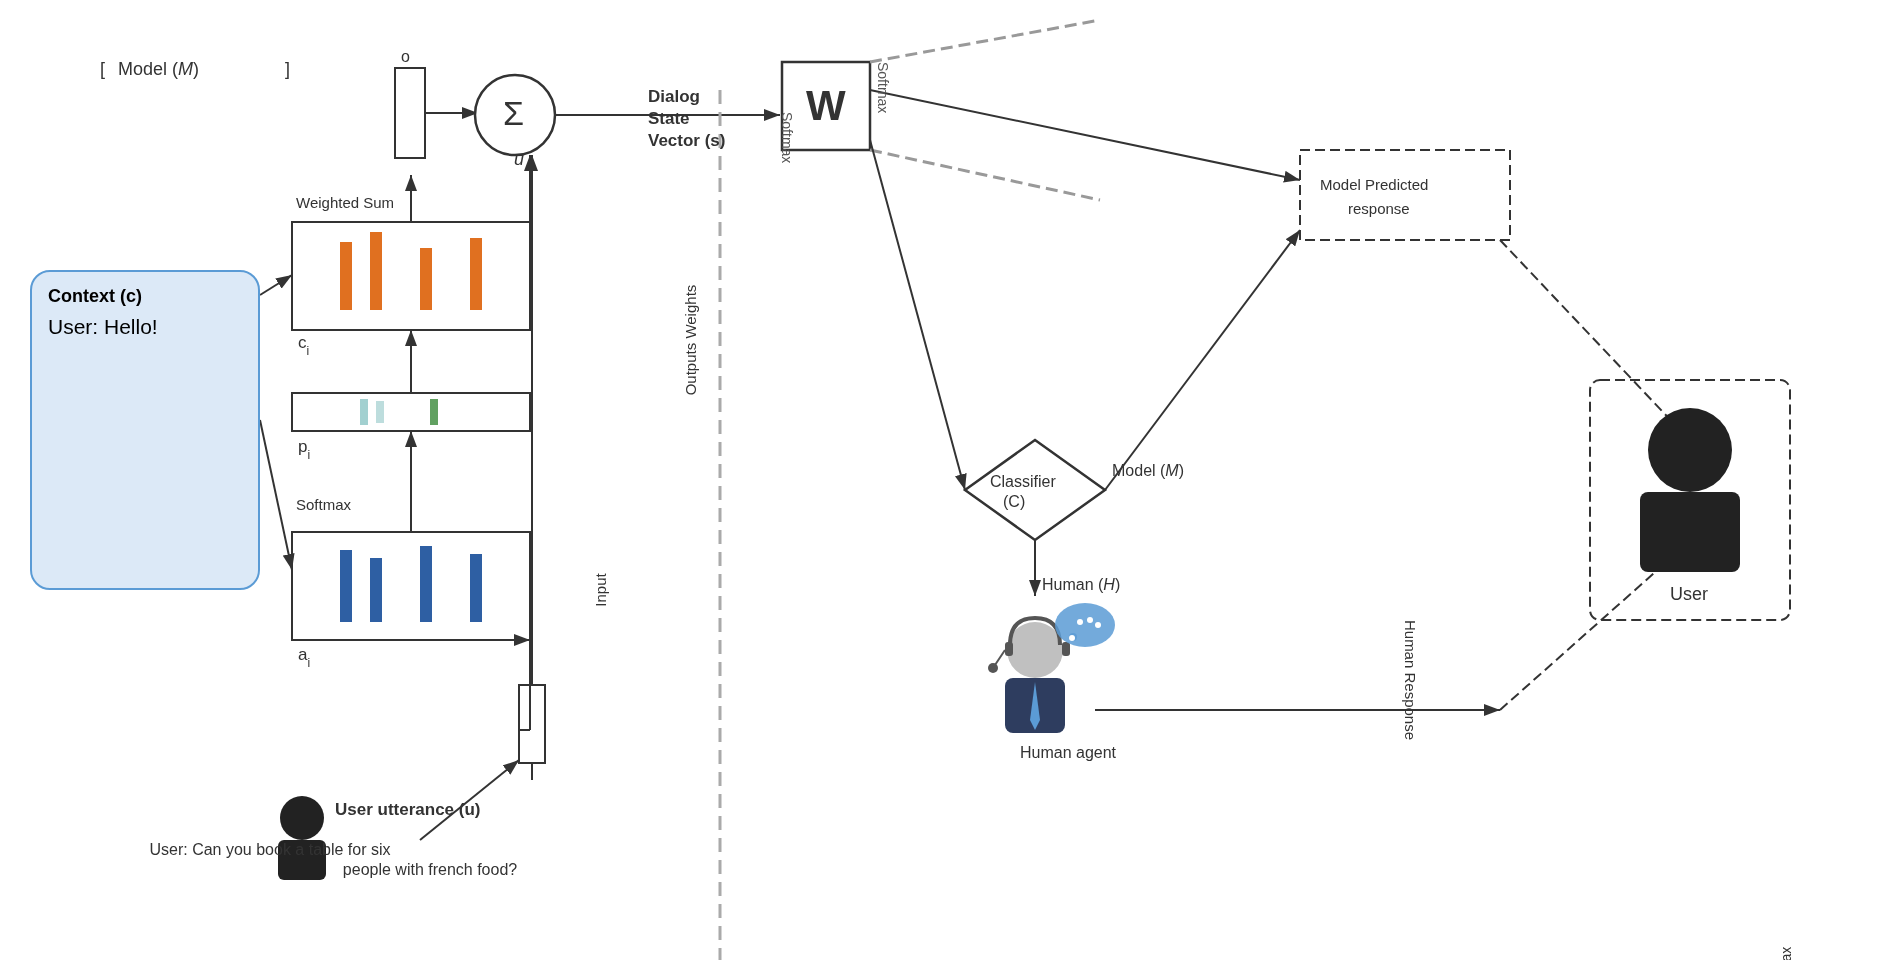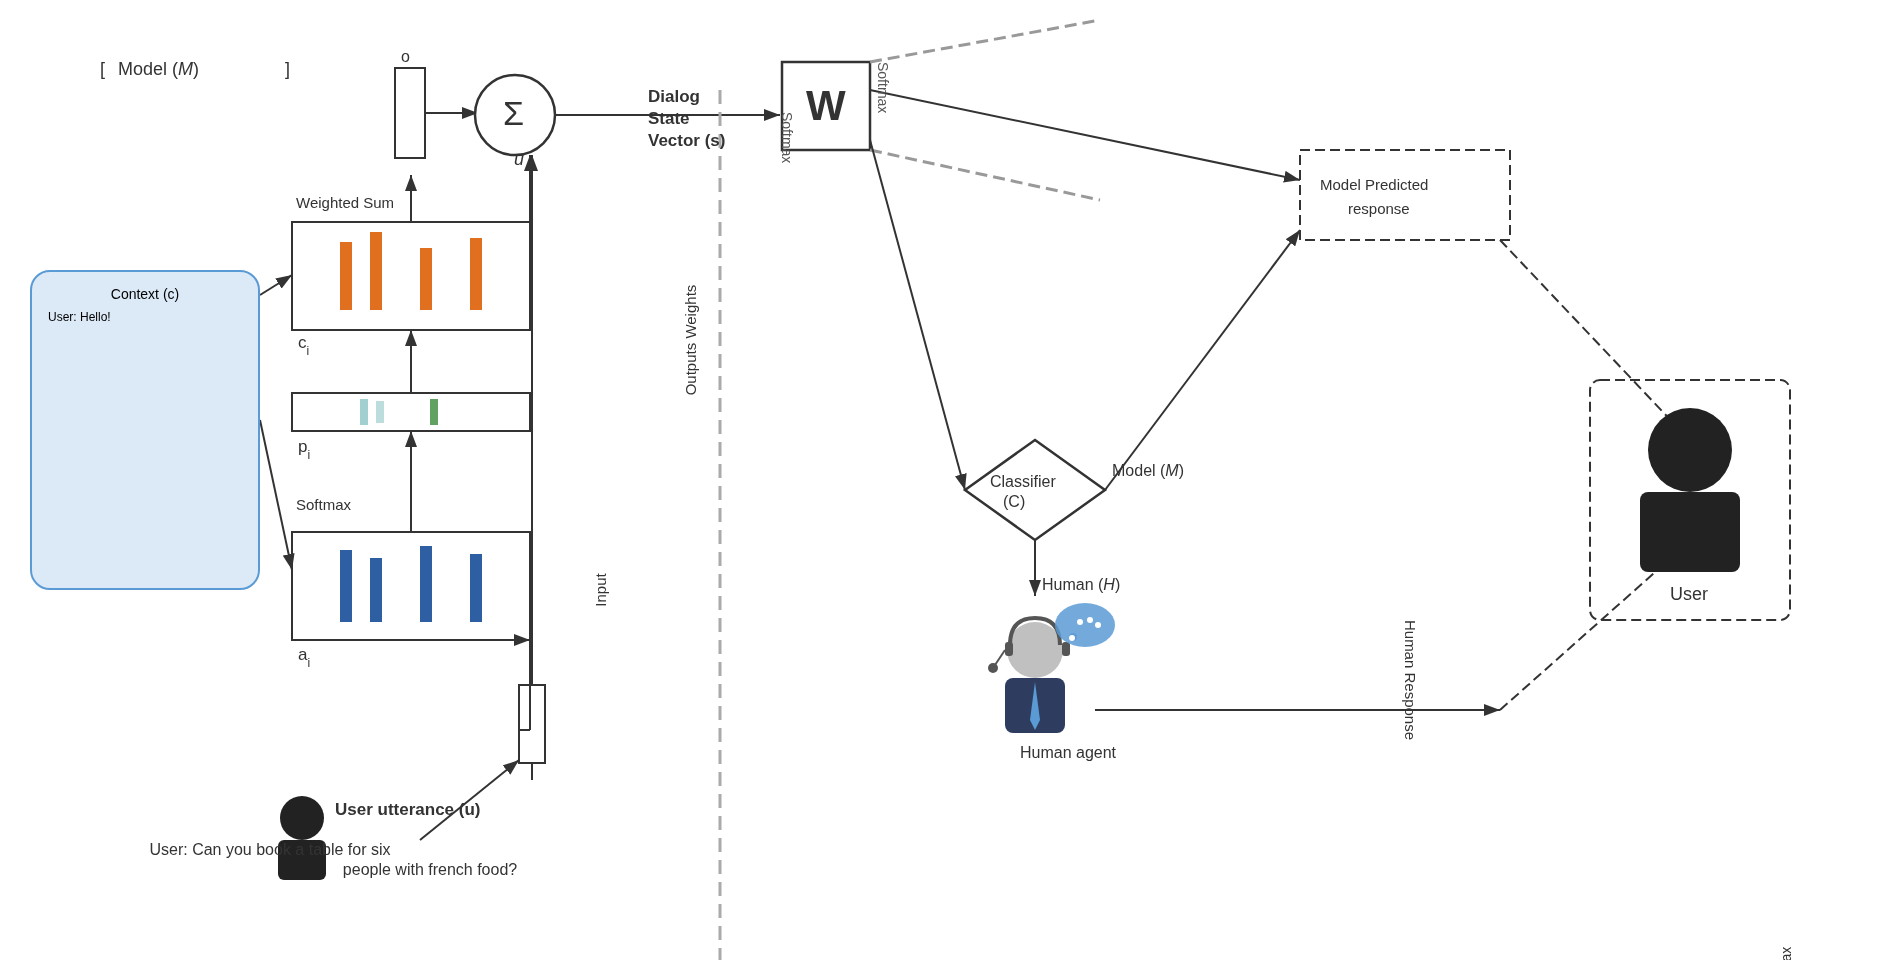--- a/index.html
+++ b/index.html
@@ -206,17 +206,17 @@
       <marker id="arrowhead-dashed" markerWidth="8" markerHeight="6" refX="8" refY="3" orient="auto">
         <polygon points="0 0, 8 3, 0 6" fill="#333"></polygon>
       </marker>
     </defs>
 
     <text font-size="14" fill="#555" font-family="Arial" transform="translate(878, 62) rotate(90)">Softmax</text>
 
   </svg>
 
   <div class="context-box">
-    <div style="font-weight:normal; font-size:14px;text-align:center;">Context (c)</div>
-    <div style="font-size:12px;">User: Hello!</div>
+    <div style="font-weight:bold; font-size:18px;">Context (c)</div>
+    <div style="font-size:21px;">User: Hello!</div>
   </div>
 
 </div>
 
 </body></html>

